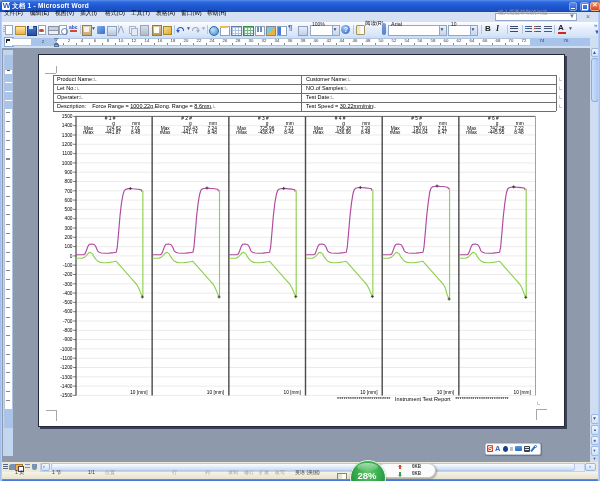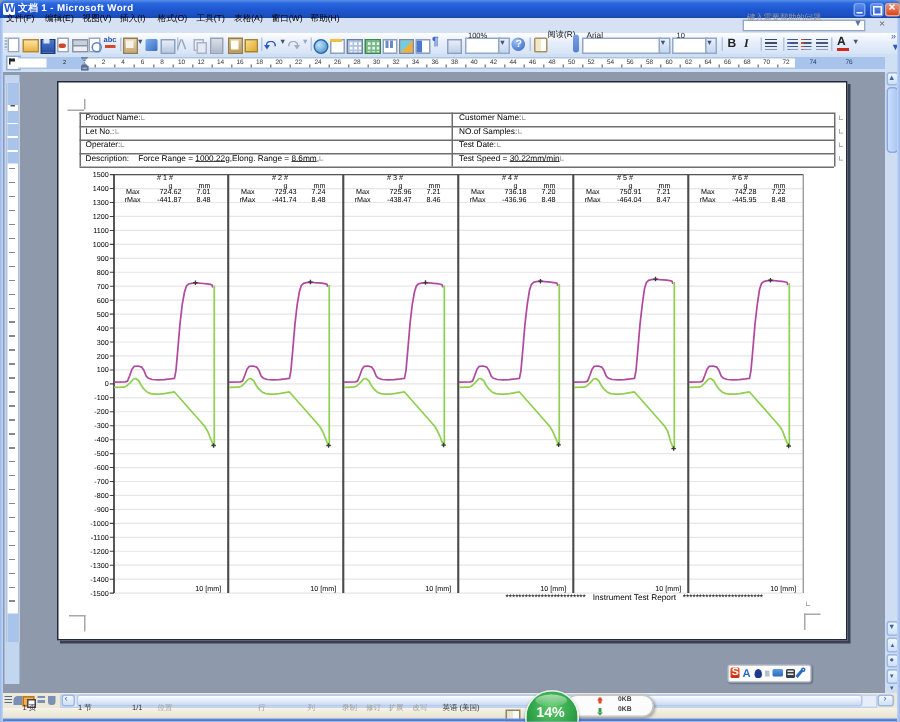--- a/index.html
+++ b/index.html
@@ -665,14 +665,14 @@
       <span class="pk">0KB</span>
     </div>
   <div class="t" style="left:34px;top:7px;">
       <span class="pk">0KB</span>
     </div>
 </div>
 <div class="abs" style="left:349.5px;top:459.5px;width:36px;height:36px;border-radius:50%;
      background:radial-gradient(circle at 50% 32%,#5ec96a 0%,#34a84c 45%,#1d8c38 75%,#157a2e 100%);
      border:1.5px solid #e8f4ea;box-shadow:0 1px 2px rgba(0,0,0,0.4);box-sizing:border-box;">
   <div class="abs" style="left:6px;top:2px;width:21px;height:8px;border-radius:50%;background:linear-gradient(180deg,rgba(255,255,255,0.55),rgba(255,255,255,0.05));"></div>
-  <div class="t" style="left:0;top:9px;width:33px;text-align:center;font-size:9.5px;font-weight:bold;color:#fff;line-height:12px;">14%</div>
+  <div class="t" style="left:0;top:9px;width:33px;text-align:center;font-size:9.5px;font-weight:bold;color:#fff;line-height:12px;">28%</div>
 </div>
 
 </body></html>

